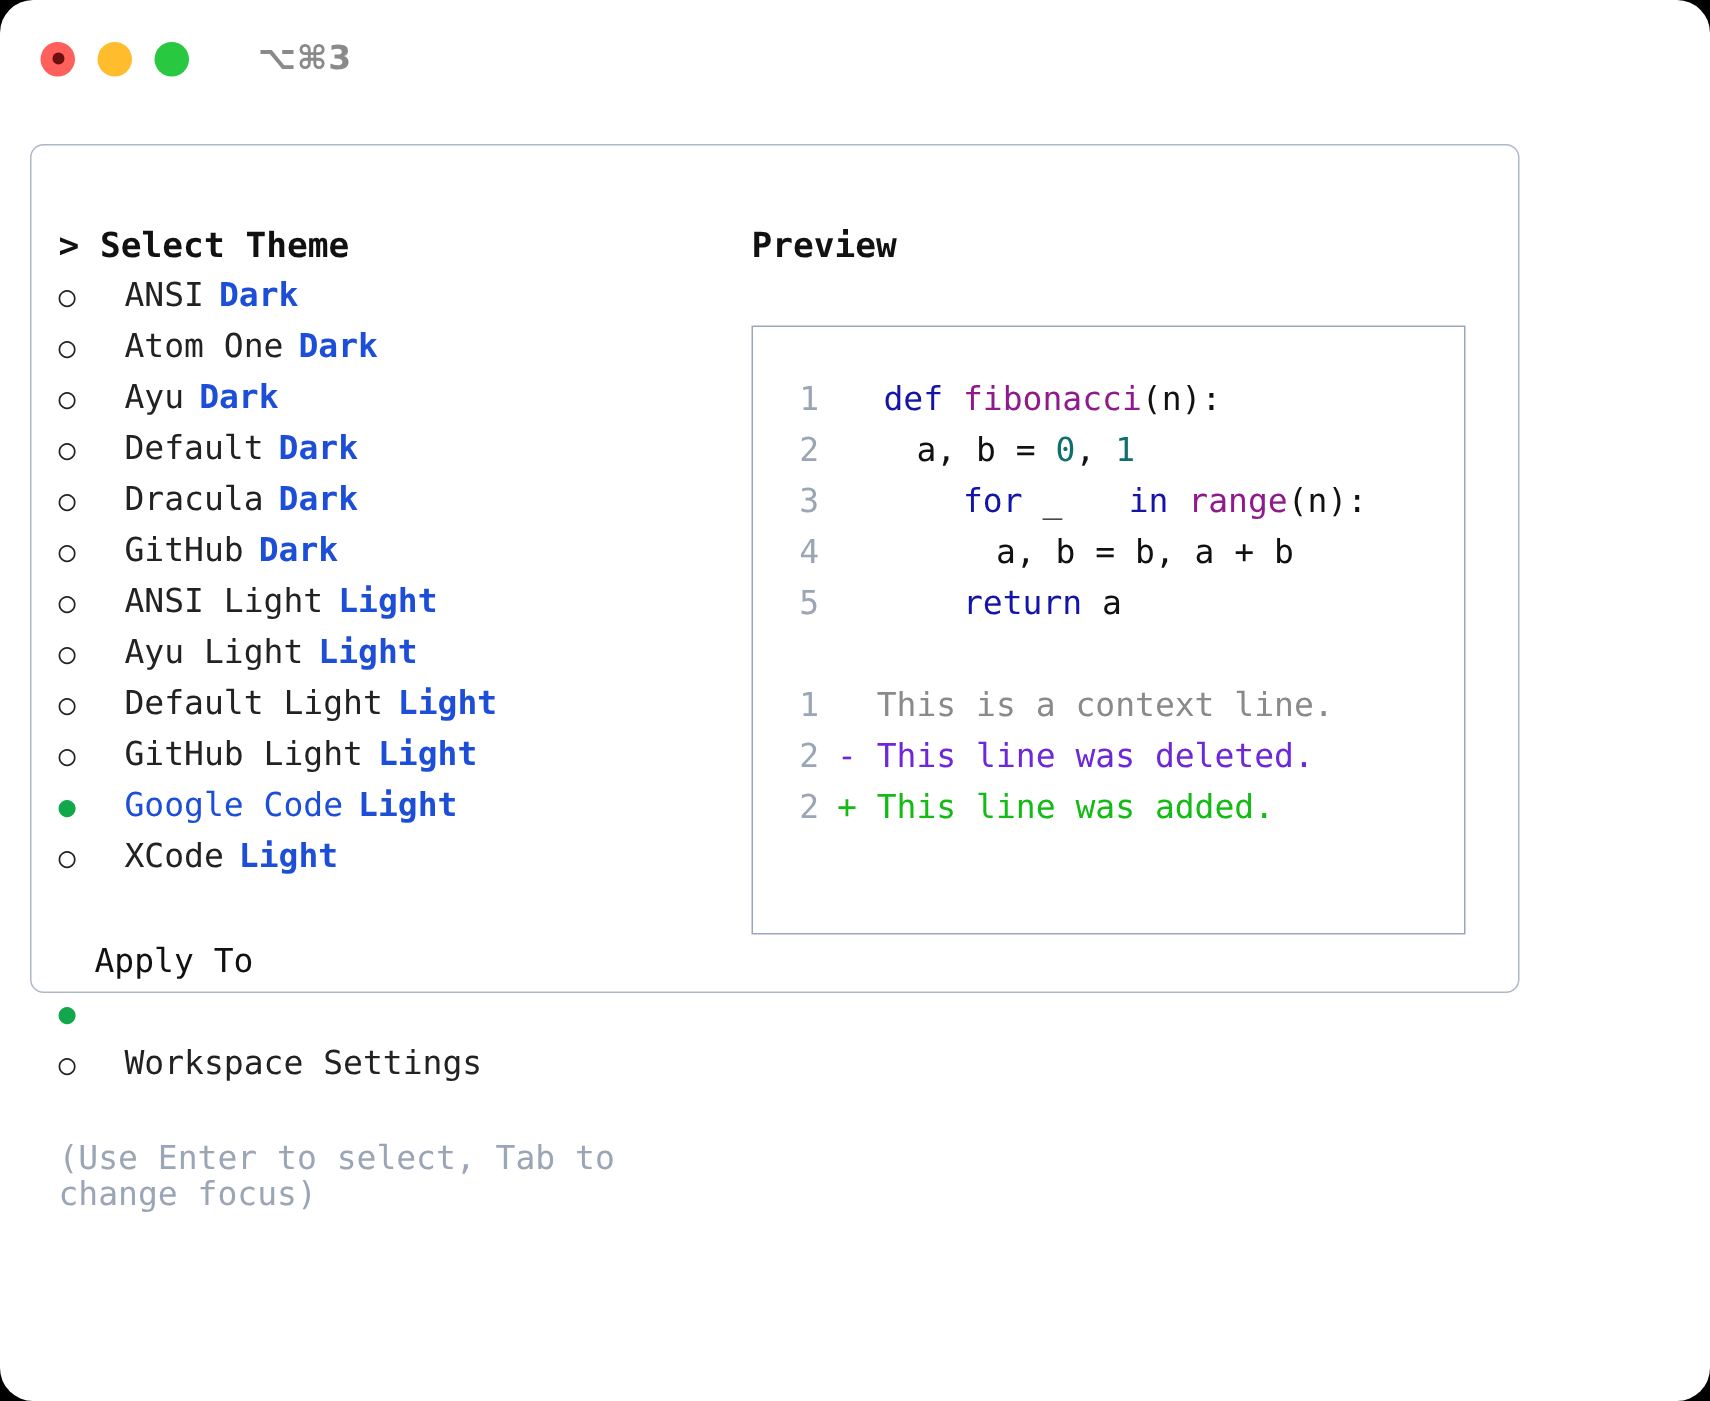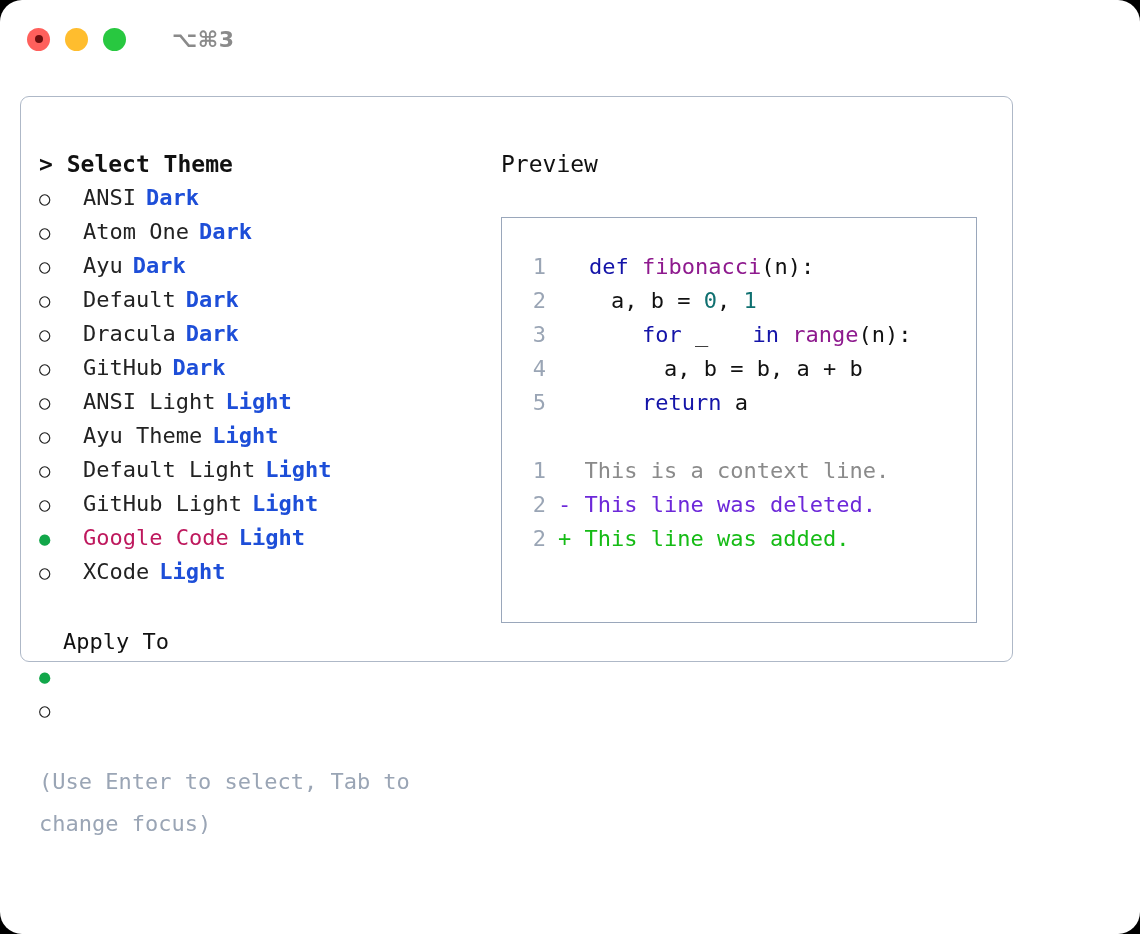--- a/index.html
+++ b/index.html
@@ -110,55 +110,55 @@
     white-space: pre;
   }
   .marker {
     width: 24px;
     flex: 0 0 24px;
     color: #222222;
     font-size: 19px;
   }
   .marker.on { color: #12a74a; }
   .opt-label { color: #222222; margin-left: 20px; }
-  .opt-label.sel { color: #be185d; }
+  .opt-label.sel { color: #1d4ed8; }
   .opt-tag {
     color: #1d4ed8;
     margin-left: 10px;
     font-weight: bold;
   }
 
   .group-gap { height: 36px; }
 
   .group-head {
     font-size: 22px;
     color: #111111;
     line-height: 34px;
     padding-left: 24px;
     white-space: pre;
   }
 
   .hint {
     margin-top: 34px;
     color: #9aa5b5;
     font-size: 22px;
-    line-height: 42px;
+    line-height: 24px;
     width: 400px;
   }
 
   
   .right-col {
     position: absolute;
     left: 480px;
     top: 50px;
     width: 500px;
   }
   .preview-title {
     font-size: 23px;
-    font-weight: normal;
+    font-weight: bold;
     color: #111111;
     line-height: 34px;
   }
   .code-box {
     margin-top: 36px;
     width: 476px;
     height: 406px;
     border: 1.5px solid #9aa7bb;
     box-sizing: border-box;
     background: #ffffff;
@@ -211,34 +211,34 @@
         <div class="section-title">&gt; Select Theme</div>
 
         <div id="theme-list">
             <div class="opt-row"><span class="marker">○</span><span class="opt-label">ANSI</span><span class="opt-tag">Dark</span></div>
             <div class="opt-row"><span class="marker">○</span><span class="opt-label">Atom One</span><span class="opt-tag">Dark</span></div>
             <div class="opt-row"><span class="marker">○</span><span class="opt-label">Ayu</span><span class="opt-tag">Dark</span></div>
             <div class="opt-row"><span class="marker">○</span><span class="opt-label">Default</span><span class="opt-tag">Dark</span></div>
             <div class="opt-row"><span class="marker">○</span><span class="opt-label">Dracula</span><span class="opt-tag">Dark</span></div>
             <div class="opt-row"><span class="marker">○</span><span class="opt-label">GitHub</span><span class="opt-tag">Dark</span></div>
             <div class="opt-row"><span class="marker">○</span><span class="opt-label">ANSI Light</span><span class="opt-tag">Light</span></div>
-            <div class="opt-row"><span class="marker">○</span><span class="opt-label">Ayu Theme</span><span class="opt-tag">Light</span></div>
+            <div class="opt-row"><span class="marker">○</span><span class="opt-label">Ayu Light</span><span class="opt-tag">Light</span></div>
             <div class="opt-row"><span class="marker">○</span><span class="opt-label">Default Light</span><span class="opt-tag">Light</span></div>
             <div class="opt-row"><span class="marker">○</span><span class="opt-label">GitHub Light</span><span class="opt-tag">Light</span></div>
             <div class="opt-row"><span class="marker on">●</span><span class="opt-label sel">Google Code</span><span class="opt-tag">Light</span></div>
             <div class="opt-row"><span class="marker">○</span><span class="opt-label">XCode</span><span class="opt-tag">Light</span></div>
           </div>
 
         <div class="group-gap"></div>
 
         <div class="group-head">Apply To</div>
 
         <div id="apply-list">
             <div class="opt-row"><span class="marker on">●</span></div>
-            <div class="opt-row"><span class="marker">○</span></div>
+            <div class="opt-row"><span class="marker">○</span><span class="opt-label">Workspace Settings</span></div>
           </div>
 
         <div class="hint">(Use Enter to select, Tab to change focus)</div>
       </div>
 
       <div class="right-col">
         <div class="preview-title">Preview</div>
 
         <div class="code-box">
           <div id="code-lines">

